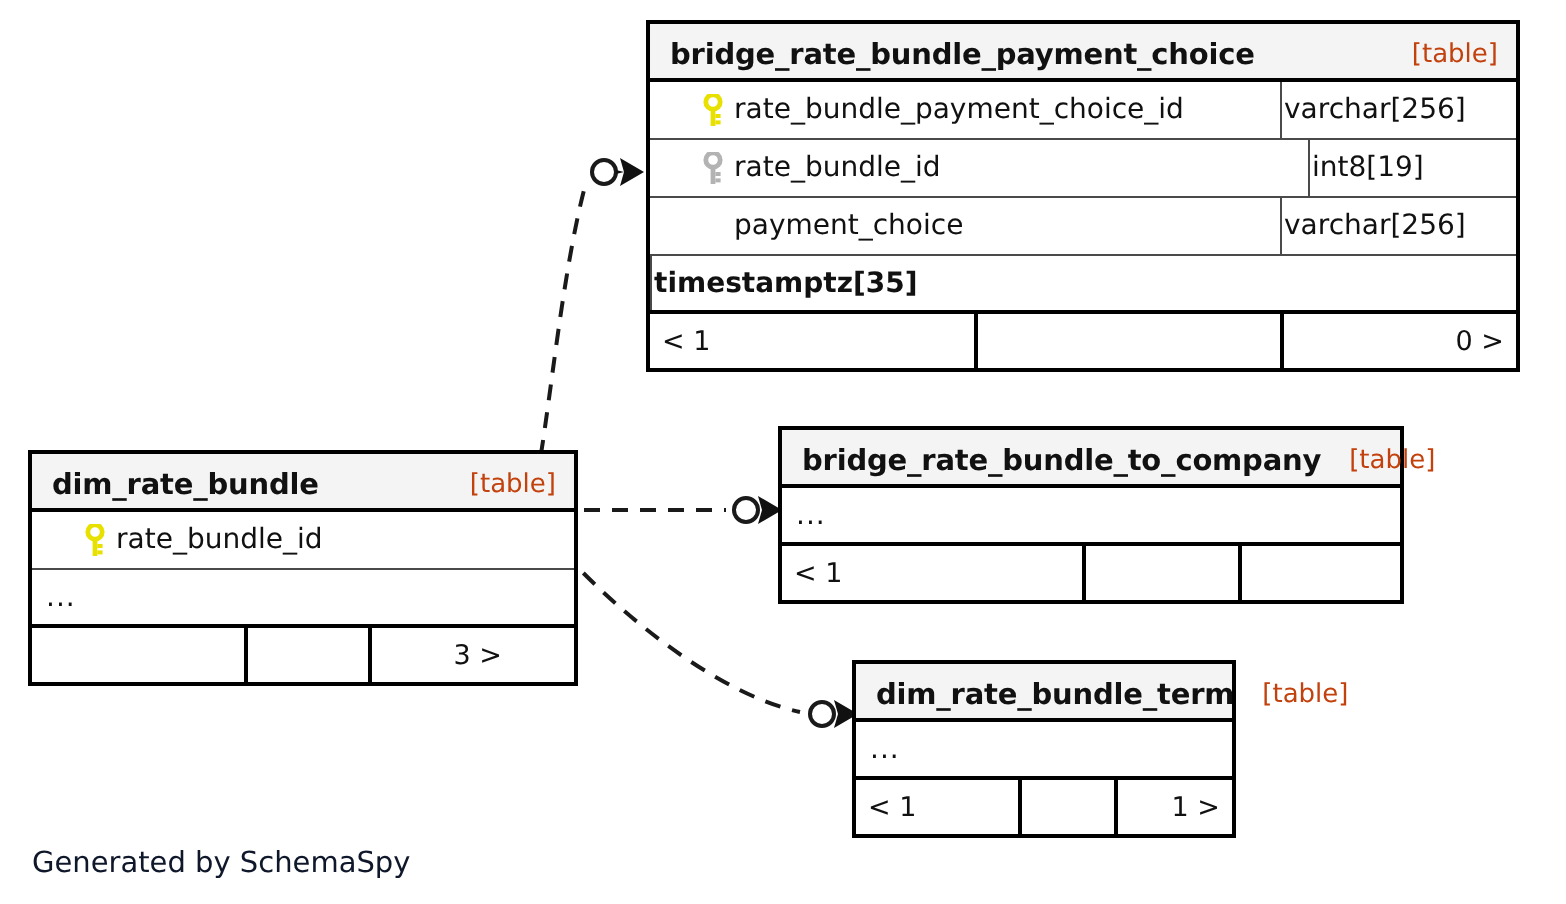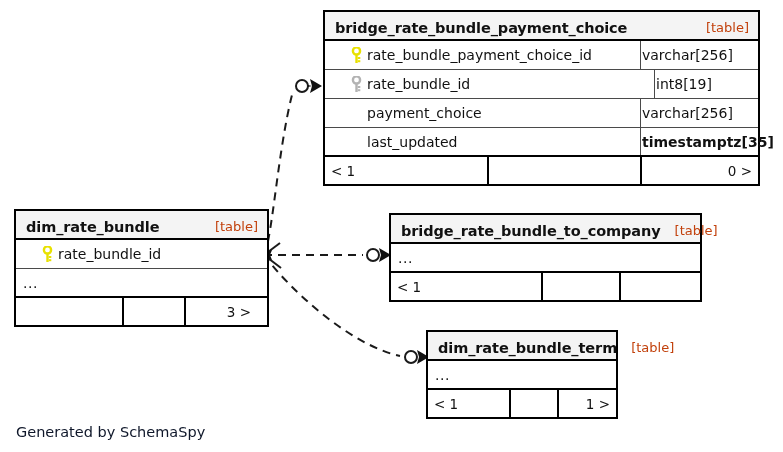--- a/index.html
+++ b/index.html
@@ -206,37 +206,33 @@
       <div class="col-name">
         <span class="key-slot"></span>
         <span class="col-label">payment_choice</span>
       </div>
       <div class="col-type" style="width:118px;">
         <span>varchar[256]</span>
       </div>
     </div>
 
     <div class="col-row last-col">
-      <div class="col-name">
-        <span class="key-slot"></span>
-        <span class="col-label">last_updated</span>
-      </div>
       <div class="col-type" style="width:118px;font-weight:bold;">
         <span>timestamptz[35]</span>
       </div>
     </div>
 
     <div class="tbl-footer">
       <div class="foot-cell foot-left" style="width:164px;">&lt; 1</div>
       <div class="foot-cell" style="width:153px;"></div>
       <div class="foot-cell foot-right" style="width:116px;">0 &gt;</div>
     </div>
   </div>
 
-  <div class="table-node" style="left:14px; top:209px; width:255px;">
+  <div class="table-node" style="left:14px; top:225px; width:275px;">
     <div class="tbl-header">
       <span class="tbl-name">dim_rate_bundle</span>
       <span class="tbl-tag">[table]</span>
     </div>
 
     <div class="col-row">
       <div class="col-name">
         <span class="key-slot">
           <svg width="11" height="17" viewBox="0 0 11 17" xmlns="http://www.w3.org/2000/svg">
             <circle cx="5.5" cy="4" r="3.6" fill="none" stroke="#e8e100" stroke-width="2.4"></circle>

